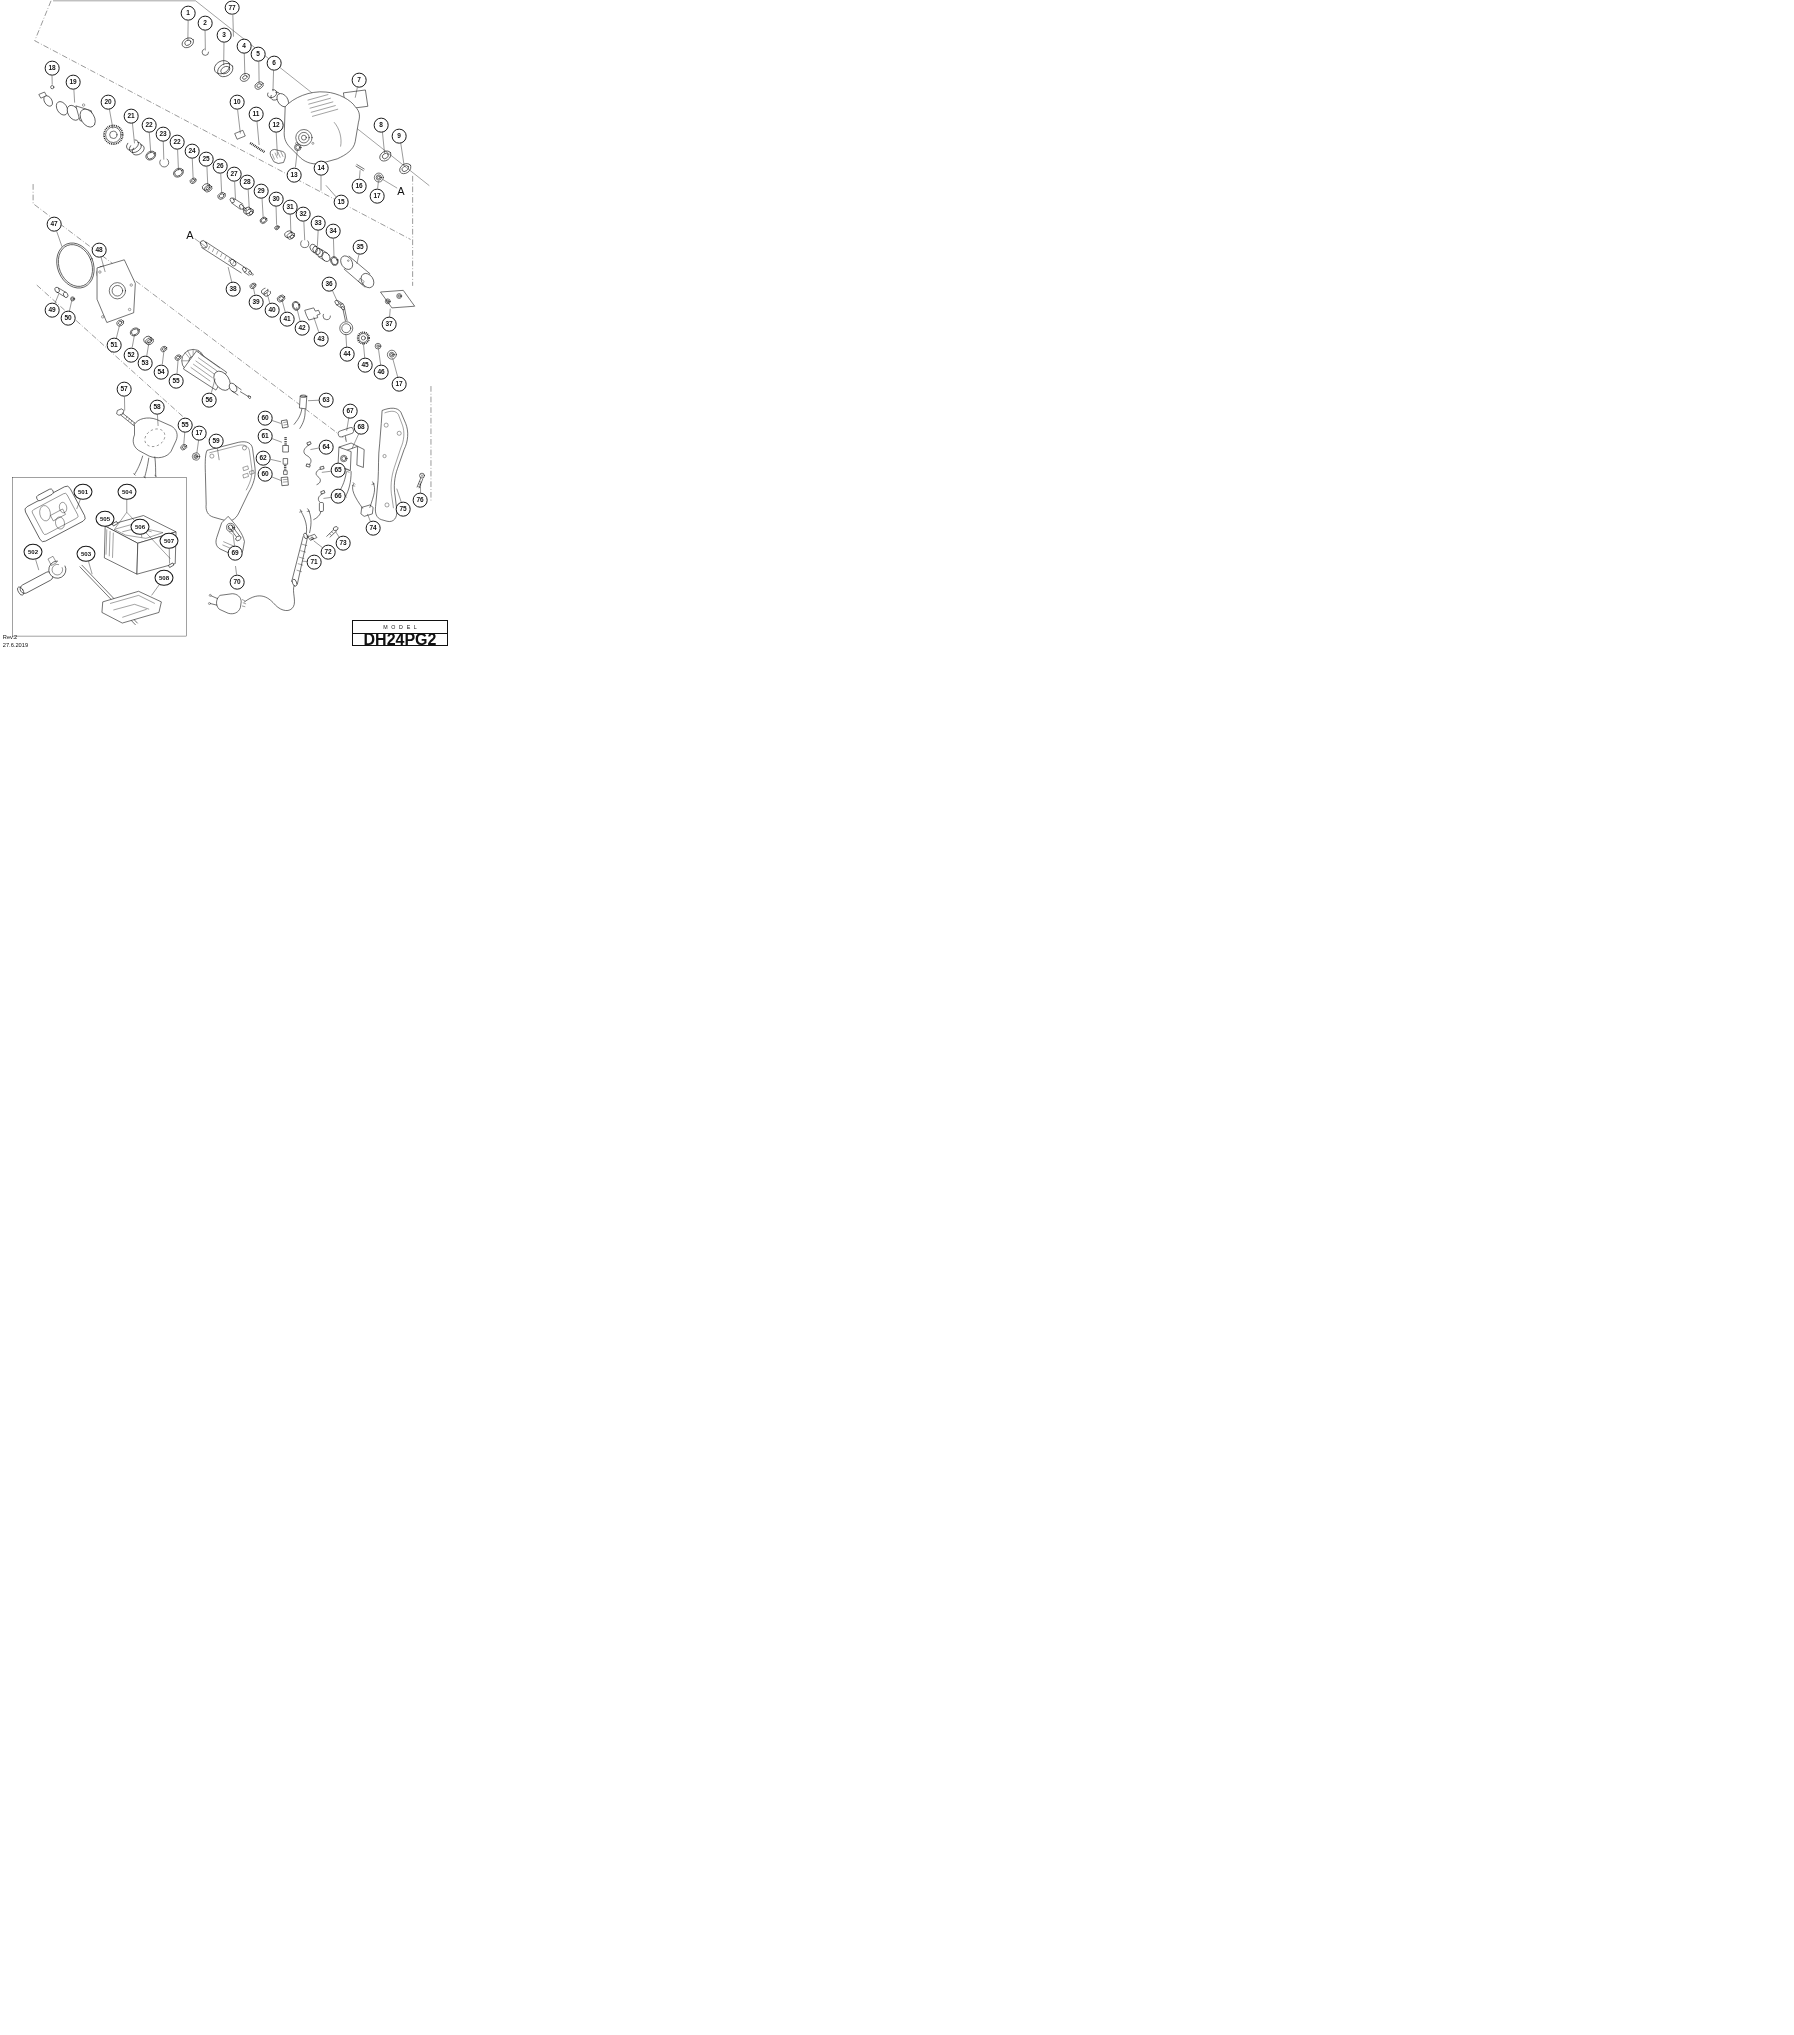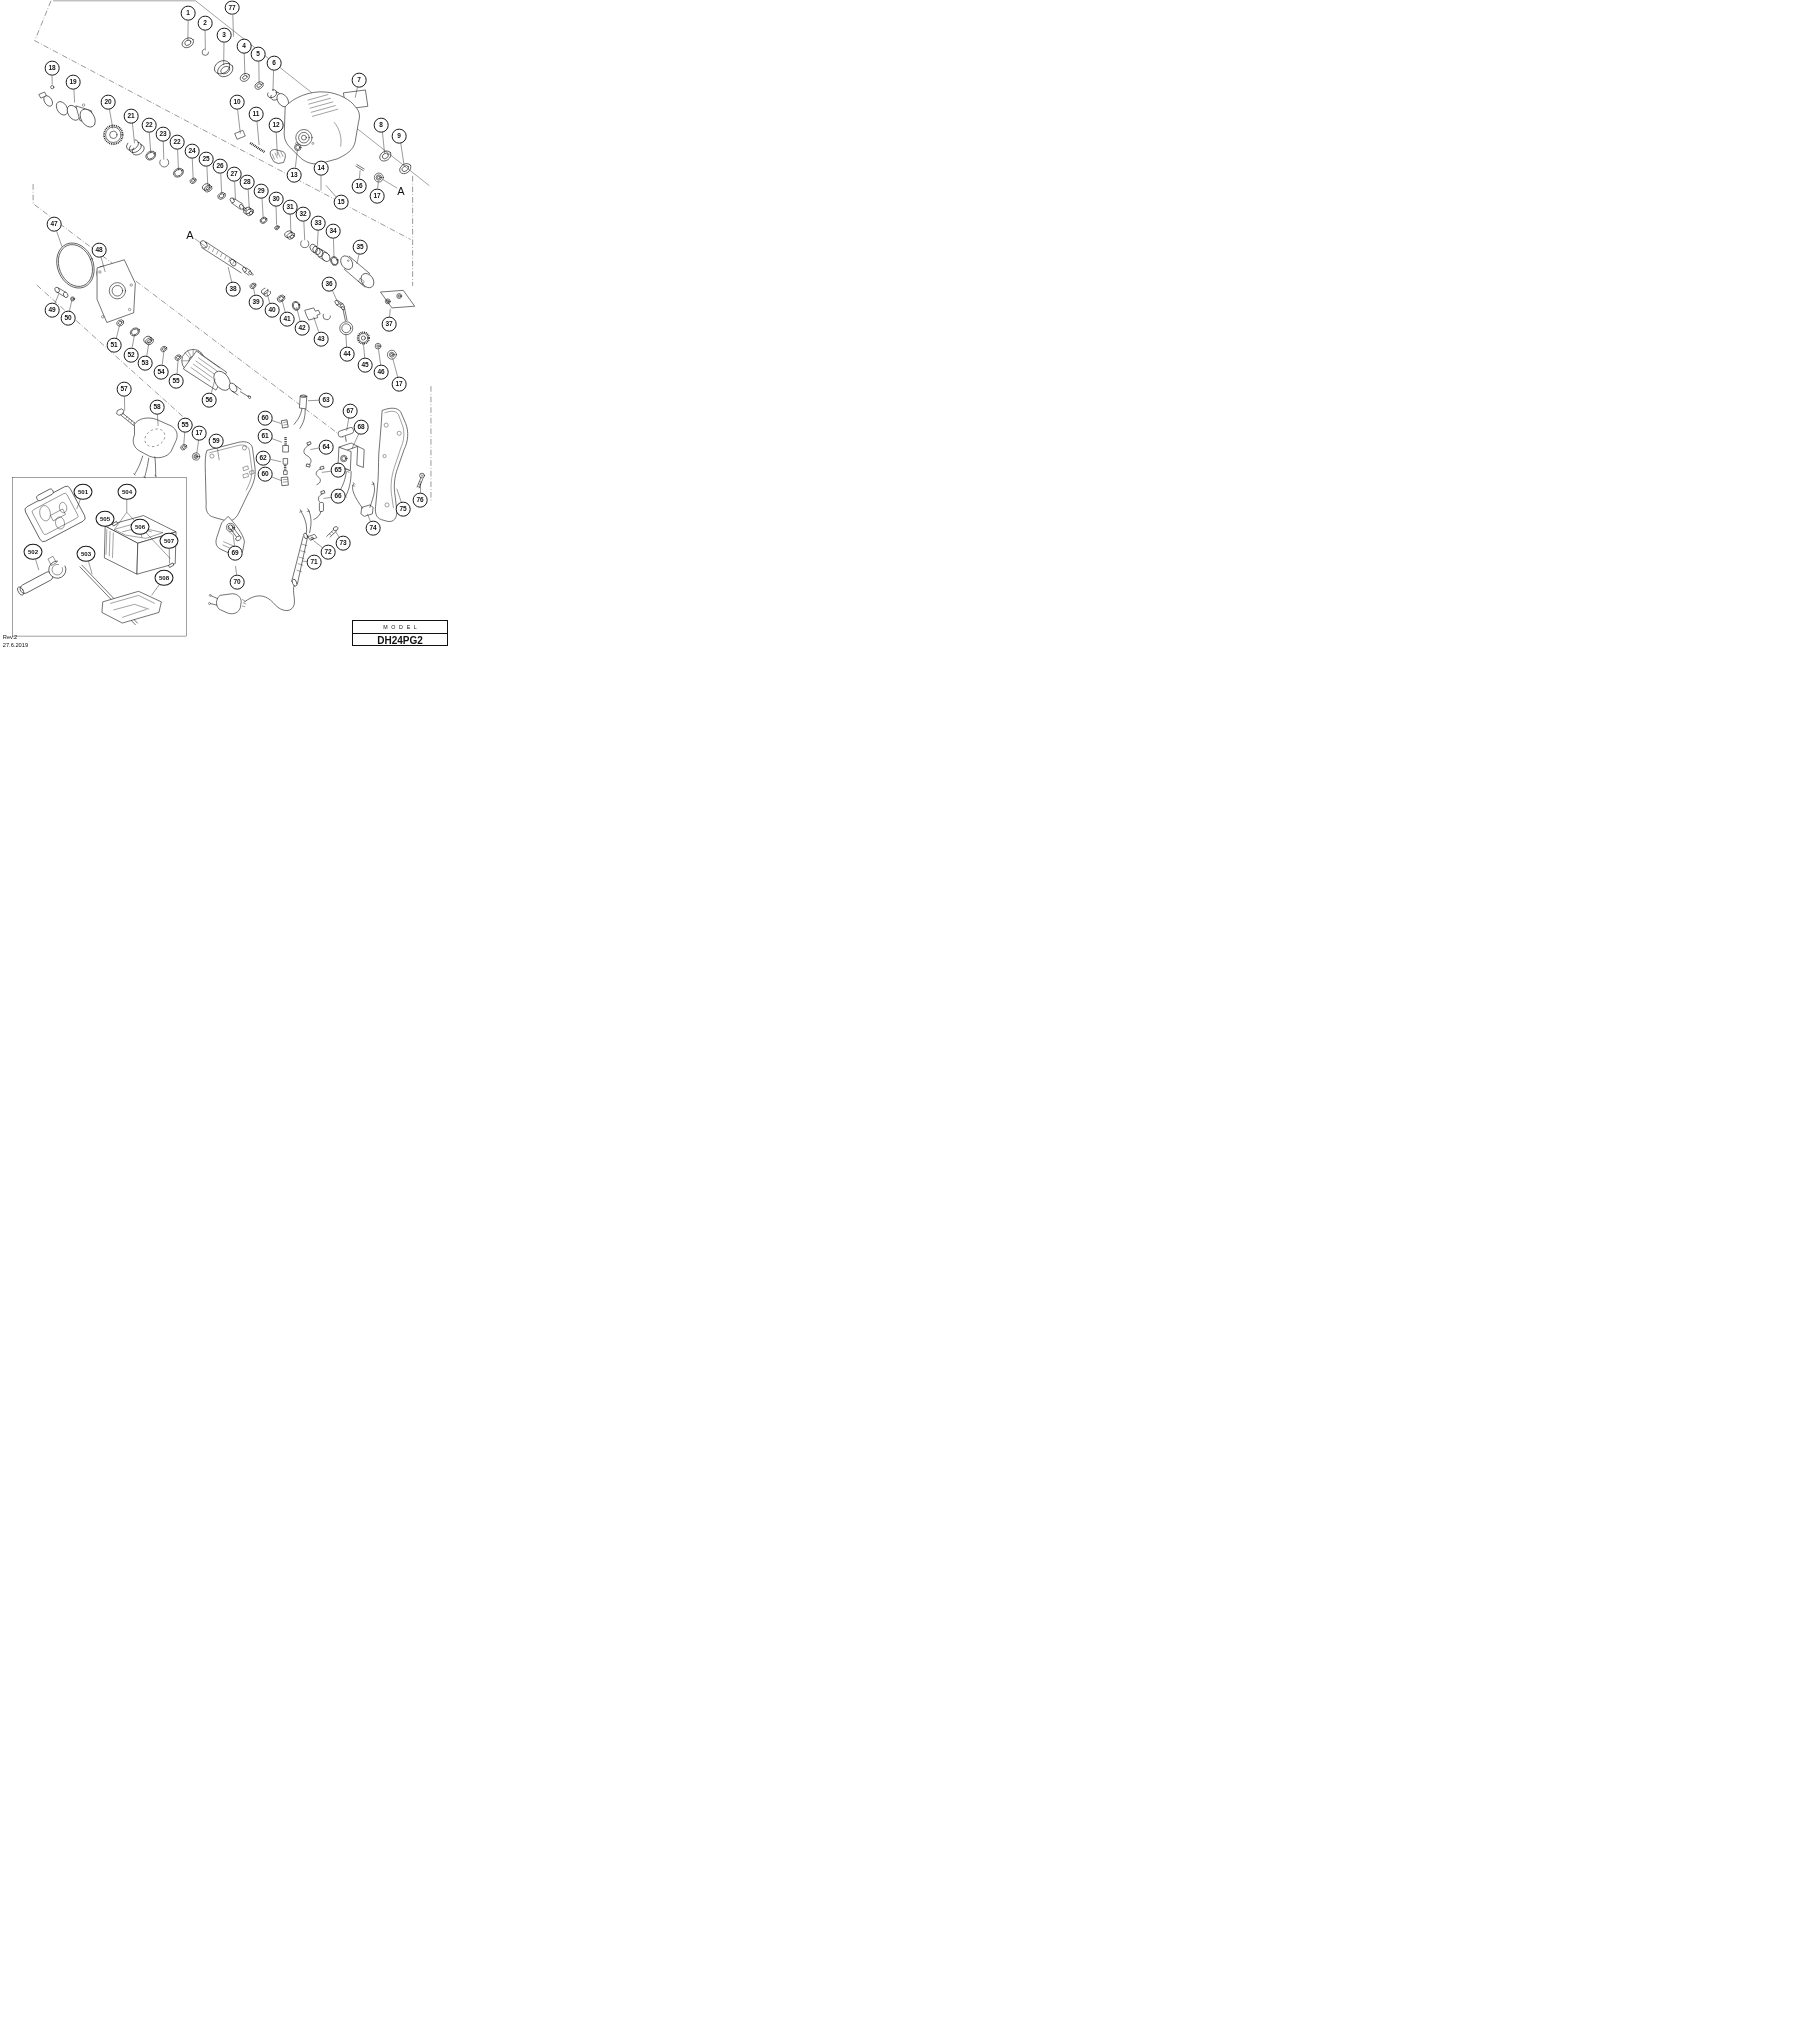--- a/index.html
+++ b/index.html
@@ -11,21 +11,21 @@
            border:0.9px solid #1a1a1a;border-radius:50%;background:#fff;box-sizing:border-box;
            display:flex;align-items:center;justify-content:center;
            font-weight:bold;font-size:6.5px;line-height:1;z-index:3;}
   .balloon.wide{width:19px;height:16.3px;font-size:6.1px;}
   .a-label{position:absolute;transform:translate(-50%,-50%);font-size:11px;font-weight:400;z-index:3;}
   #model-box{position:absolute;left:352px;top:620px;width:96px;height:26px;
              border:1px solid #111;box-sizing:border-box;background:#fff;z-index:4;}
   #model-box .row1{height:11.8px;border-bottom:1px solid #111;display:flex;align-items:center;
                    justify-content:center;letter-spacing:3.7px;font-size:5.3px;text-indent:3.7px;}
   #model-box .row2{height:12.6px;display:flex;align-items:center;justify-content:center;
-                   font-size:10px;font-weight:600;letter-spacing:0px;}
+                   font-size:16px;font-weight:600;letter-spacing:0px;}
   #rev-block{position:absolute;left:2.8px;top:634px;font-size:5.7px;line-height:7.7px;z-index:4;}
   svg .ln{stroke:#1a1a1a;stroke-width:1.5;fill:none;stroke-linecap:round;stroke-linejoin:round;}
   svg .fw{stroke:#1a1a1a;stroke-width:1.5;fill:#fff;stroke-linejoin:round;}
   svg .chain{stroke:#1a1a1a;stroke-width:1.1;fill:none;stroke-dasharray:14 5 2 5;}
   svg .thin{stroke:#1a1a1a;stroke-width:1;fill:none;}
   svg .coil{stroke:#1a1a1a;stroke-width:6;fill:none;stroke-dasharray:2 2.4;}
   svg .teeth{stroke:#1a1a1a;stroke-width:4;fill:none;stroke-dasharray:2.2 2.2;}
 </style>
 </head>
 <body>

